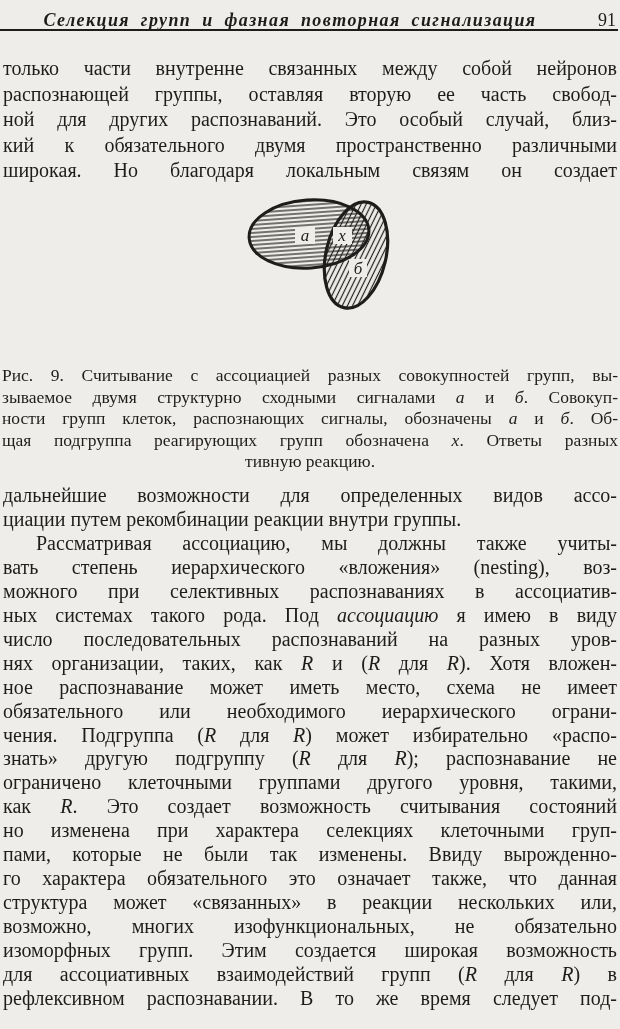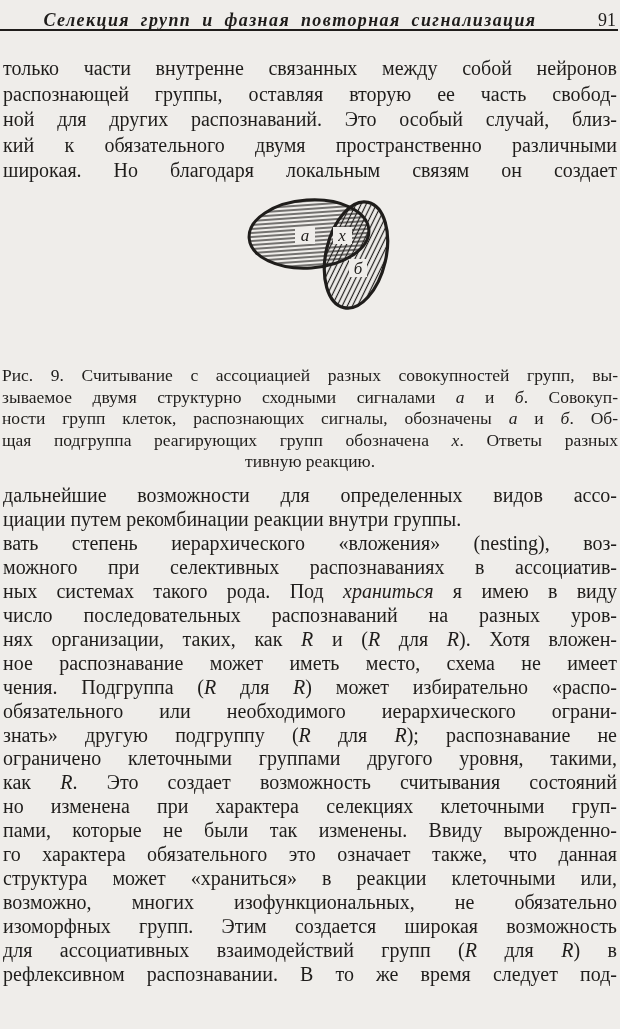--- a/index.html
+++ b/index.html
@@ -80,35 +80,36 @@
       <div class="tline">щая подгруппа реагирующих групп обозначена <i>х</i>. Ответы разных</div>
       <div class="tline center">тивную реакцию.</div>
     </div>
 
   <div class="body-text">
     <div>
         <div class="tline">дальнейшие возможности для определенных видов ассо-</div>
         <div class="tline end">циации путем рекомбинации реакции внутри группы.</div>
       </div>
     <div>
+        <div class="tline indent">Рассматривая ассоциацию, мы должны также учиты-</div>
         <div class="tline">вать степень иерархического «вложения» (nesting), воз-</div>
         <div class="tline">можного при селективных распознаваниях в ассоциатив-</div>
-        <div class="tline">ных системах такого рода. Под <i>храниться</i> я имею в виду</div>
+        <div class="tline">ных системах такого рода. Под <i>ассоциацию</i> я имею в виду</div>
         <div class="tline">число последовательных распознаваний на разных уров-</div>
         <div class="tline">нях организации, таких, как <i>R</i> и (<i>R</i> для <i>R</i>). Хотя вложен-</div>
         <div class="tline">ное распознавание может иметь место, схема не имеет</div>
+        <div class="tline">обязательного или необходимого иерархического ограни-</div>
         <div class="tline">чения. Подгруппа (<i>R</i> для <i>R</i>) может избирательно «распо-</div>
-        <div class="tline">обязательного или необходимого иерархического ограни-</div>
         <div class="tline">знать» другую подгруппу (<i>R</i> для <i>R</i>); распознавание не</div>
         <div class="tline">ограничено клеточными группами другого уровня, такими,</div>
         <div class="tline">как <i>R</i>. Это создает возможность считывания состояний</div>
         <div class="tline">но изменена при характера селекциях клеточными груп-</div>
         <div class="tline">пами, которые не были так изменены. Ввиду вырожденно-</div>
         <div class="tline">го характера обязательного это означает также, что данная</div>
-        <div class="tline">структура может «храниться» в реакции клеточными или,</div>
+        <div class="tline">структура может «связанных» в реакции нескольких или,</div>
         <div class="tline">возможно, многих изофункциональных, не обязательно</div>
         <div class="tline">изоморфных групп. Этим создается широкая возможность</div>
         <div class="tline">для ассоциативных взаимодействий групп (<i>R</i> для <i>R</i>) в</div>
         <div class="tline">рефлексивном распознавании. В то же время следует под-</div>
       </div>
   </div>
 
 </div>
 
 </body></html>

